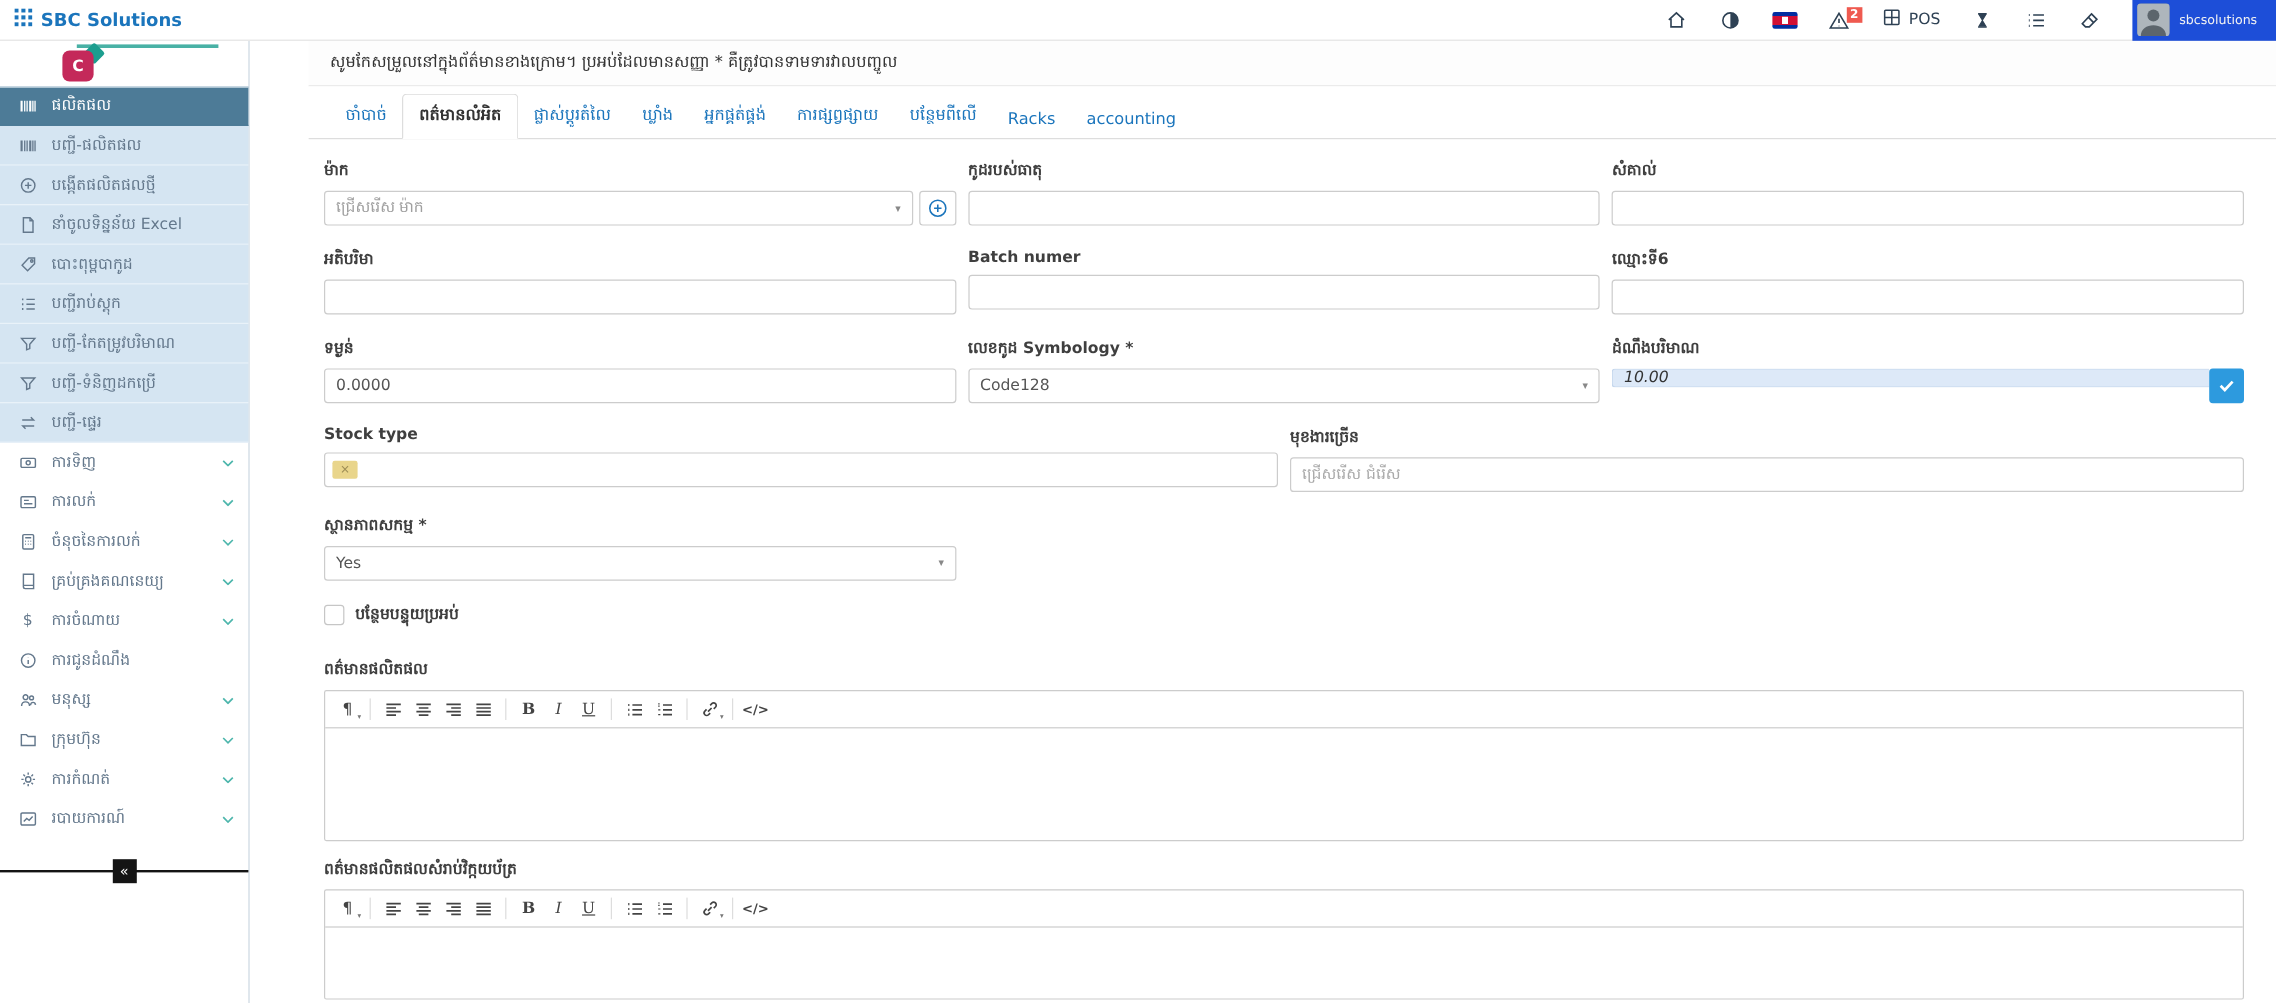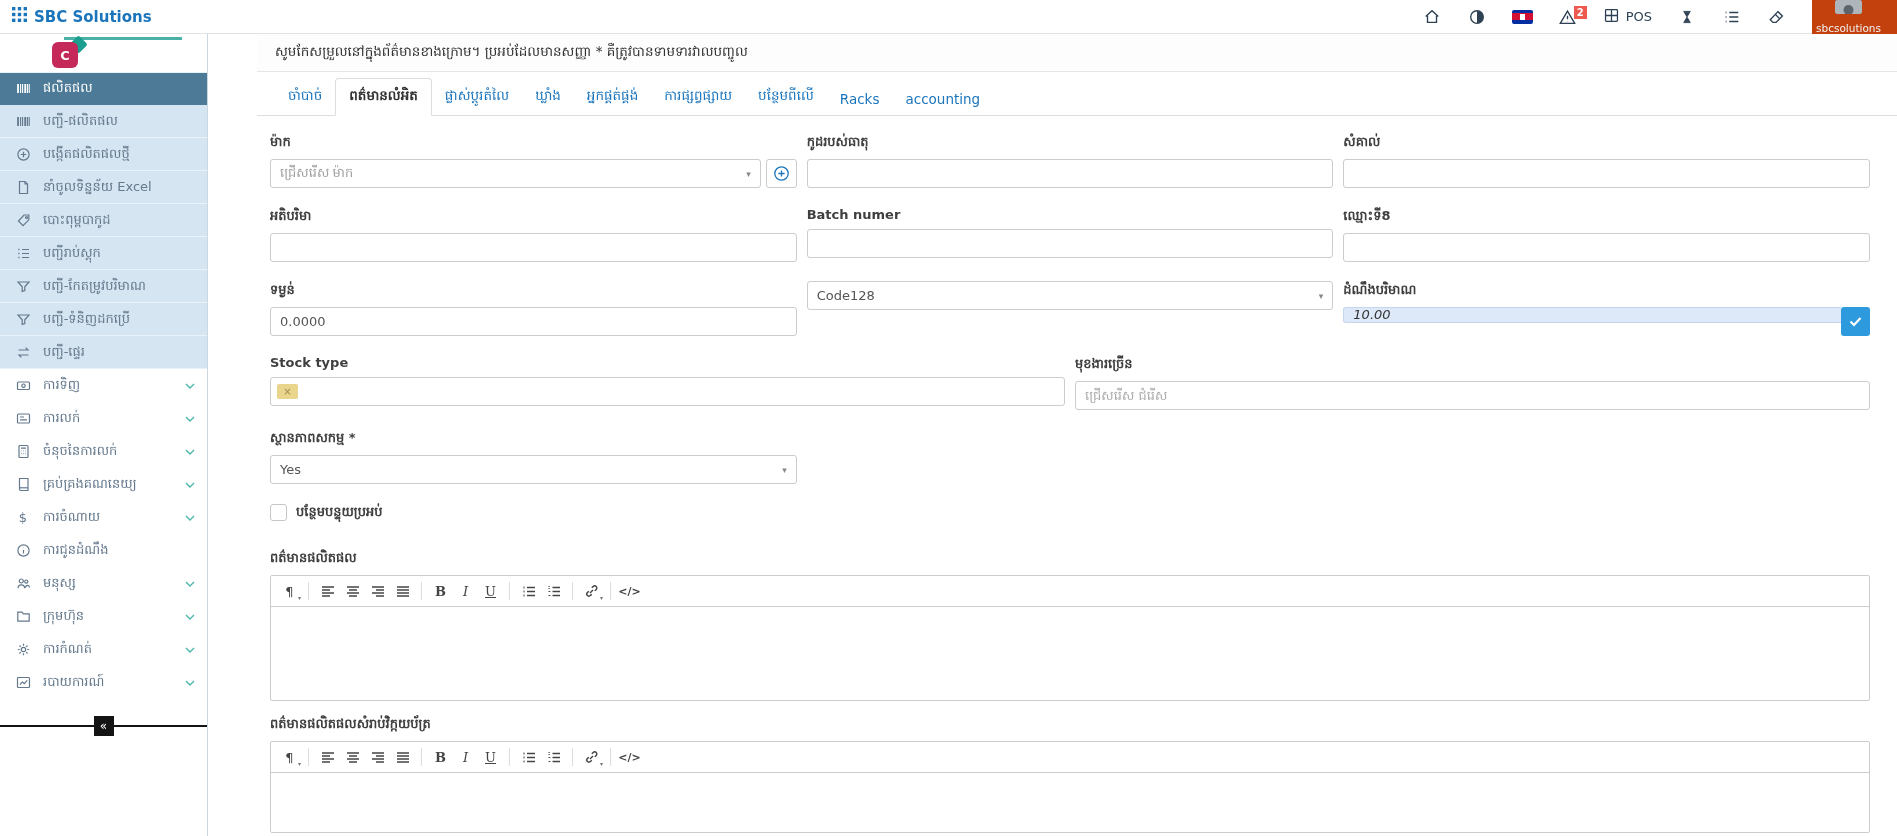--- a/index.html
+++ b/index.html
@@ -13,22 +13,22 @@
   .brand { display:flex; align-items:center; gap:7px; color:#1b75bc; font-weight:bold; font-size:15px; cursor:pointer; }
   .nav-right { margin-left:auto; display:flex; align-items:center; gap:25px; height:34px; }
   .nav-ic { display:flex; align-items:center; justify-content:center; width:20px; height:20px; cursor:pointer; position:relative; }
   .nav-ic svg { display:block; }
   .flag { width:21px; height:14px; border-radius:2px; position:relative; cursor:pointer;
           background:linear-gradient(to bottom,#032ea1 0 25%,#d21034 25% 75%,#032ea1 75% 100%); }
   .flag i { position:absolute; left:8px; top:4px; width:5px; height:6px; background:#fff; }
   .badge { position:absolute; right:-9px; top:-1px; background:#ef5a50; color:#fff; font-size:10px; font-weight:bold;
            line-height:13px; height:13px; padding:0 3px; font-style:normal; }
   .pos { display:flex; align-items:center; gap:6px; color:#2e4154; font-size:13px; cursor:pointer; }
-  .userchip { height:34px; background:#c2410c; display:flex; align-items:center; gap:8px;
-              padding:0 16px 0 4px; cursor:pointer;flex-direction:column; }
+  .userchip { height:34px; background:#1d4ed8; display:flex; align-items:center; gap:8px;
+              padding:0 16px 0 4px; cursor:pointer; }
   .avatar { width:27px; height:27px; border-radius:3px; background:#97a1a8; overflow:hidden; display:block; }
   .userchip .uname { color:#f2f2f2; font-size:10.5px; }
 
   
   .sidebar { position:absolute; top:34px; left:0; width:208px; bottom:0; background:#fff; border-right:1px solid #ccd8e1; }
   .logo-area { height:38px; position:relative; }
   .logo-bar { position:absolute; left:64px; top:3px; width:118px; height:3px; background:#1c9e8f; opacity:.8; }
   .logo-badge { position:absolute; left:52px; top:8px; width:26px; height:26px; background:#c4295a; border-radius:6px;
                 color:#fff; font-weight:bold; font-size:13px; display:flex; align-items:center; justify-content:center; }
   .logo-leaf { position:absolute; left:72px; top:4px; width:13px; height:13px; background:#1c9e8f; transform:rotate(45deg); border-radius:2px; }
@@ -461,31 +461,32 @@
       <div class="frow">
         <div class="fcol">
           <span class="flabel">អតិបរិមា</span>
           <input class="input" value="" style="">
         </div>
         <div class="fcol">
           <span class="flabel">Batch numer</span>
           <input class="input" value="" style="">
         </div>
         <div class="fcol">
-          <span class="flabel">ឈ្មោះទី8</span>
+          <span class="flabel">ឈ្មោះទី6</span>
           <input class="input" value="" style="">
         </div>
       </div>
 
       <div class="frow">
         <div class="fcol">
           <span class="flabel">ទម្ងន់</span>
           <input class="input" value="0.0000" style="">
         </div>
         <div class="fcol">
+          <span class="flabel">លេខកូដ Symbology *</span>
           <div class="select">
             <span class="val">Code128</span>
             <span class="caret">▾</span>
           </div>
         </div>
         <div class="fcol">
           <span class="flabel">ដំណឹងបរិមាណ</span>
           <div class="alert-group">
             <div class="alert-input">
               <span>10.00</span>

